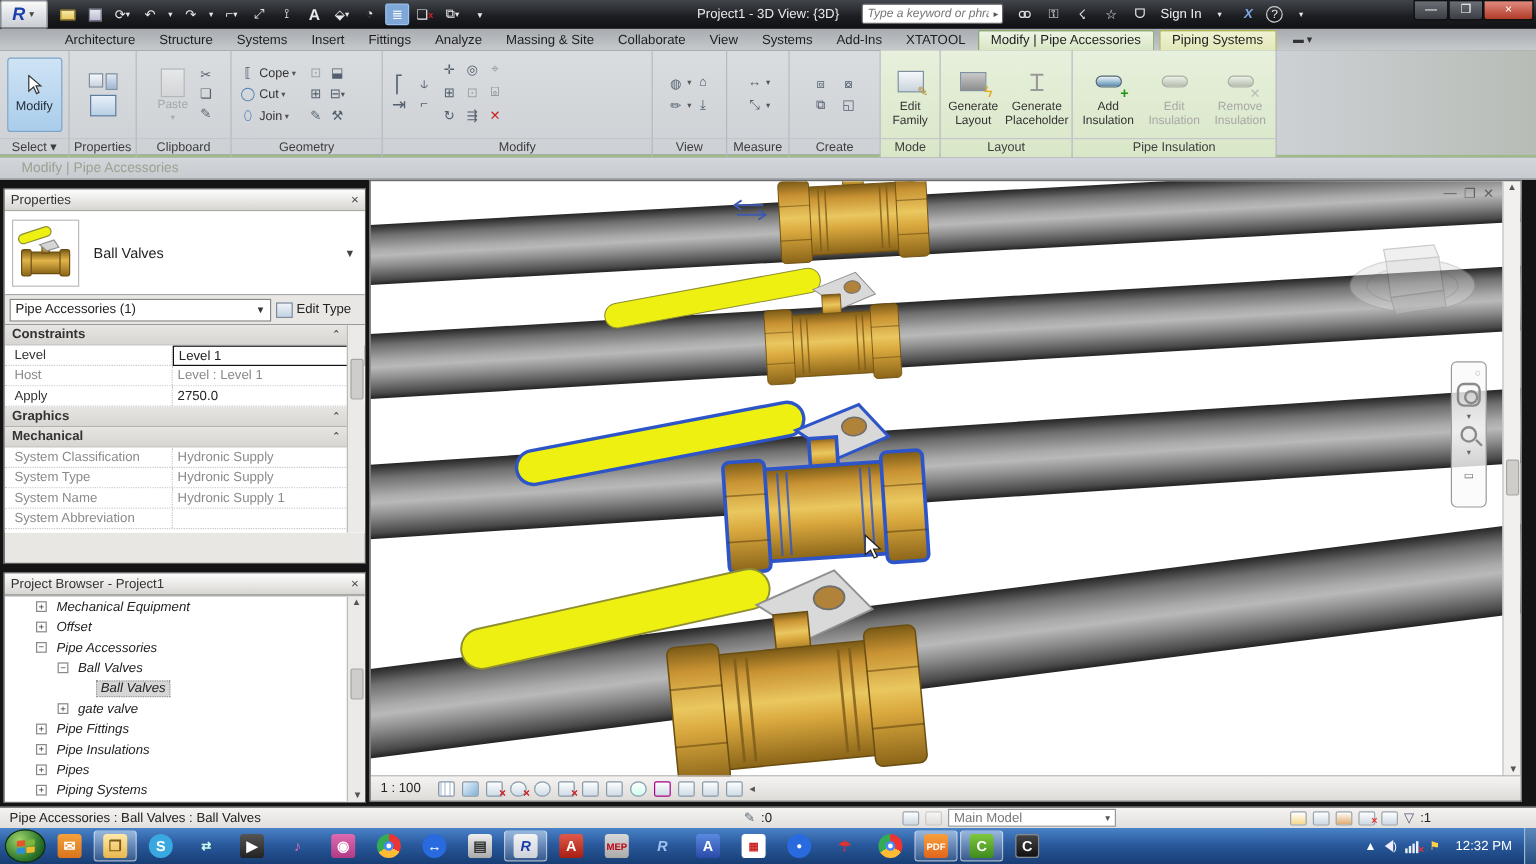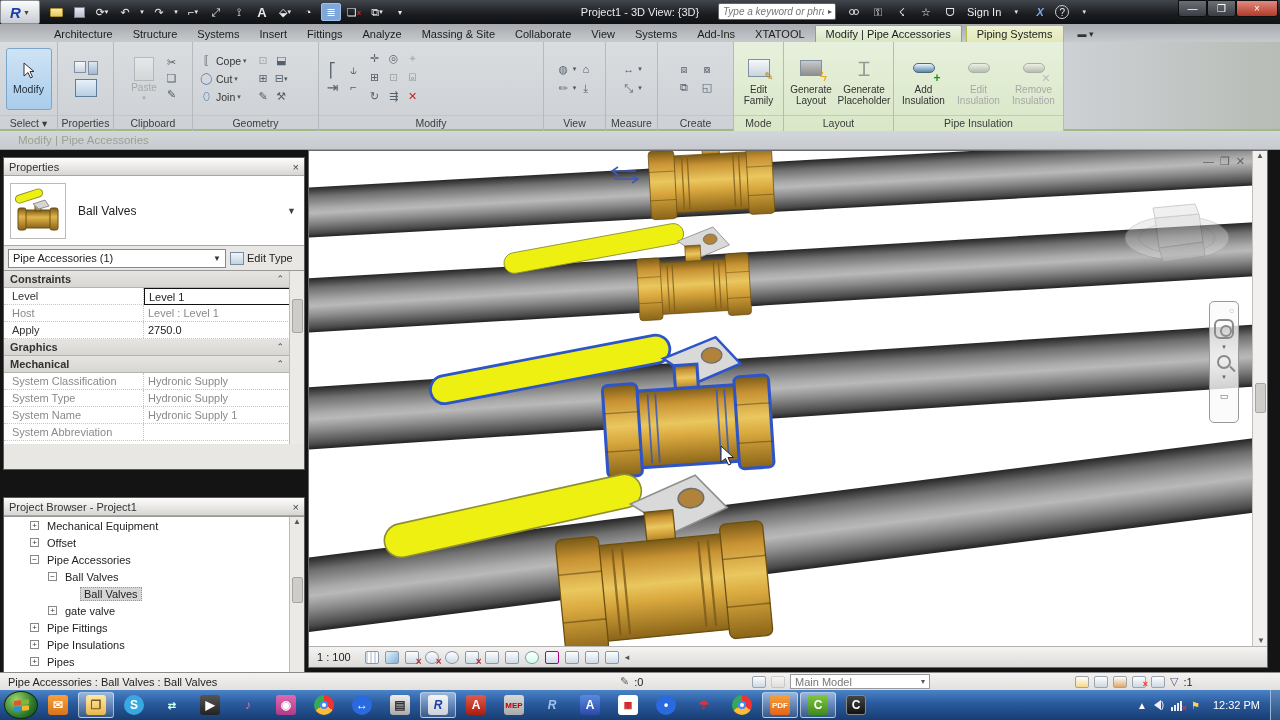--- a/index.html
+++ b/index.html
@@ -92,26 +92,26 @@
   .prow.sect .sname{padding-left:6px;font-weight:bold;color:#333;}
   .prow.sect .chev{margin-left:auto;margin-right:20px;font-size:9px;color:#444;}
   .pcheck{width:11px;height:11px;border:1px solid #888;background:#fff;margin-left:4px;display:flex;align-items:center;justify-content:center;font-size:10px;color:#3a6;}
   #pgrid .vscroll{position:absolute;right:0;top:0;width:15px;height:100%;background:#eceae7;border-left:1px solid #bbb;}
   .vthumb{position:absolute;left:2px;width:11px;background:#cfcdc9;border:1px solid #a7a5a1;border-radius:2px;}
   #pfoot{height:22px;display:flex;align-items:center;padding:0 6px;background:#e9e7e4;border-top:1px solid #b5b3af;}
   #pfoot a{color:#1a4fb0;text-decoration:underline;font-size:11px;}
   #applybtn{margin-left:auto;width:70px;height:17px;background:linear-gradient(#f2f1ef,#ddd9d4);border:1px solid #aaa;border-radius:2px;color:#9a9a9a;text-align:center;line-height:16px;}
 
   
-  #pbrowser{top:327px;height:192px;margin-top:20px;}
+  #pbrowser{top:327px;height:192px;}
   #tree{position:relative;height:172px;background:#fff;overflow:hidden;border-top:1px solid #999;}
   .trow{display:flex;align-items:center;height:17px;white-space:nowrap;}
   .trow .exp{width:9px;height:9px;border:1px solid #888;background:#fff;font-size:8px;line-height:7px;text-align:center;color:#333;margin-right:5px;flex:0 0 9px;}
   .trow .exp.none{border:none;background:transparent;}
-  .trow .tlab{font-size:11px;color:#222;padding:0 3px;}
+  .trow .tlab{font-size:11px;color:#222;padding:0 3px;font-style:italic;}
   .trow.selected .tlab{background:#d6d6d6;border:1px dotted #999;}
   .d0{padding-left:26px}.d1{padding-left:44px}.d2{padding-left:62px}
   #tree .vscroll{position:absolute;right:0;top:0;width:15px;height:100%;background:#eceae7;border-left:1px solid #bbb;font-size:8px;color:#555;text-align:center;}
 
   
   #canvas{position:absolute;left:308px;top:0;width:960px;height:518px;background:#fff;border:1px solid #6b6b6b;overflow:hidden;}
   .pipe{position:absolute;transform-origin:left center;background:linear-gradient(#262626 0%,#6f6f6f 18%,#aaaaaa 42%,#b9b9b9 52%,#8b8b8b 70%,#4a4a4a 92%,#222 100%);}
   #vsvg{position:absolute;left:0;top:0;z-index:3;}
   .brass{fill:url(#brassGrad);stroke:#6b4e12;stroke-width:.8;}
   .ring{stroke:#7a5a1a;stroke-width:1.4;fill:none;opacity:.8;}

